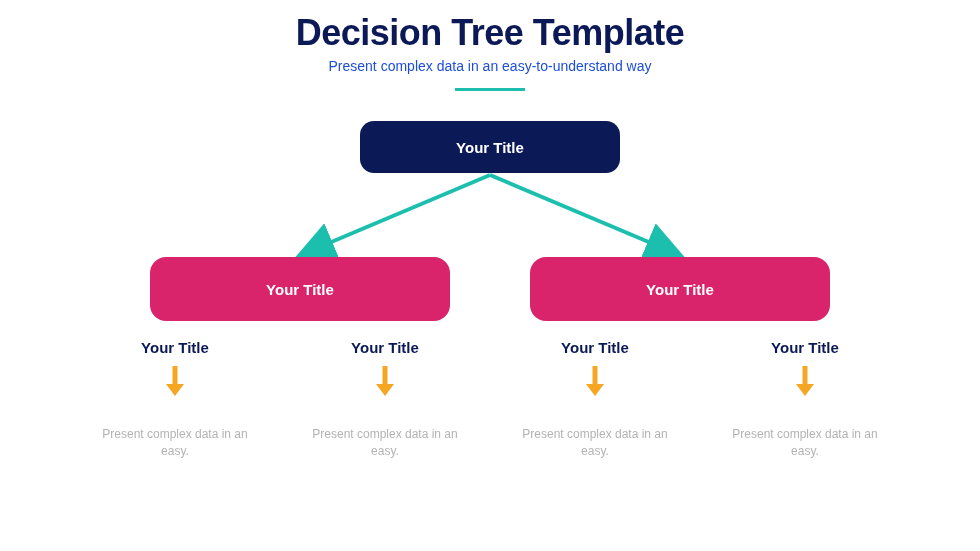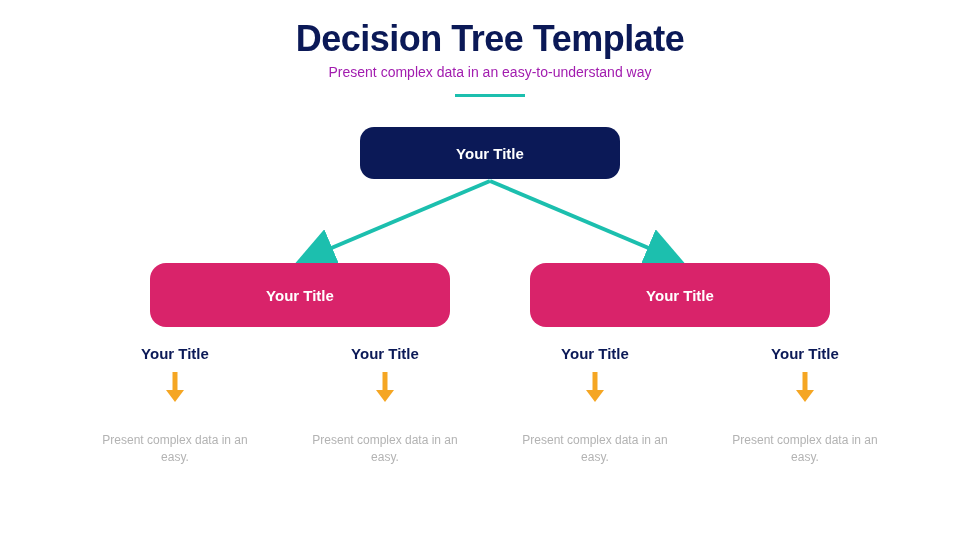--- a/index.html
+++ b/index.html
@@ -6,31 +6,31 @@
   body {
     width: 980px;
     height: 551px;
     background: #ffffff;
     font-family: -apple-system, BlinkMacSystemFont, "Segoe UI", Arial, sans-serif;
     position: relative;
     overflow: hidden;
   }
   .header {
     text-align: center;
-    padding-top: 18px;
+    padding-top: 12px;
   }
   .title {
     font-size: 36px;
     font-weight: 800;
     color: #0b1957;
     letter-spacing: -0.5px;
   }
   .subtitle {
     font-size: 14px;
-    color: #a21caf;
+    color: #1d4ed8;
     margin-top: 4px;
   }
   .underline {
     width: 70px;
     height: 3px;
     background: #1cbfae;
     margin: 14px auto 0;
   }
   .root-node {
     width: 260px;

